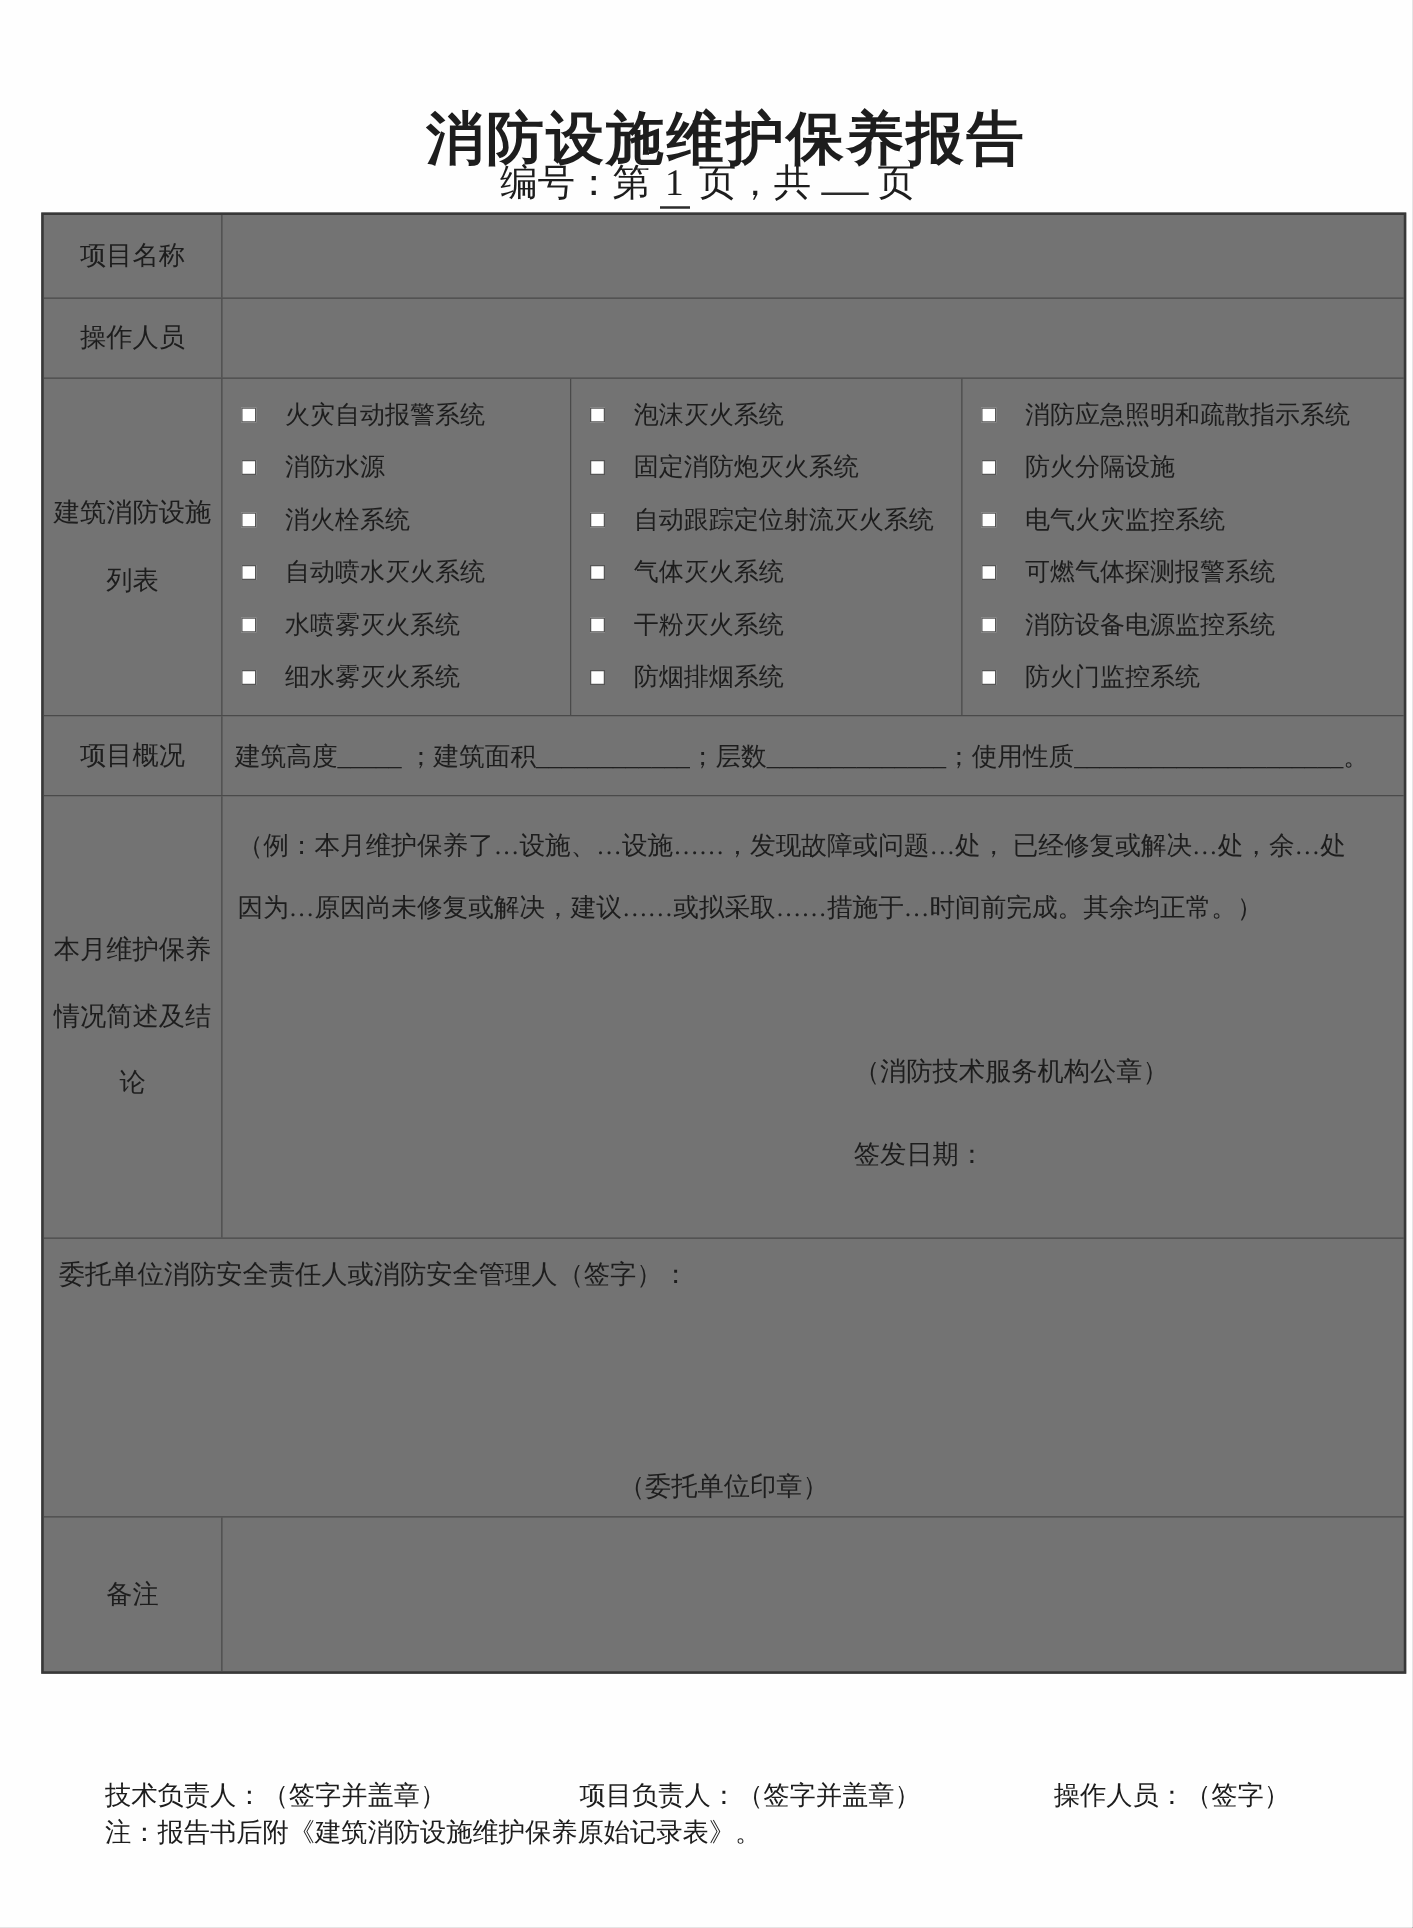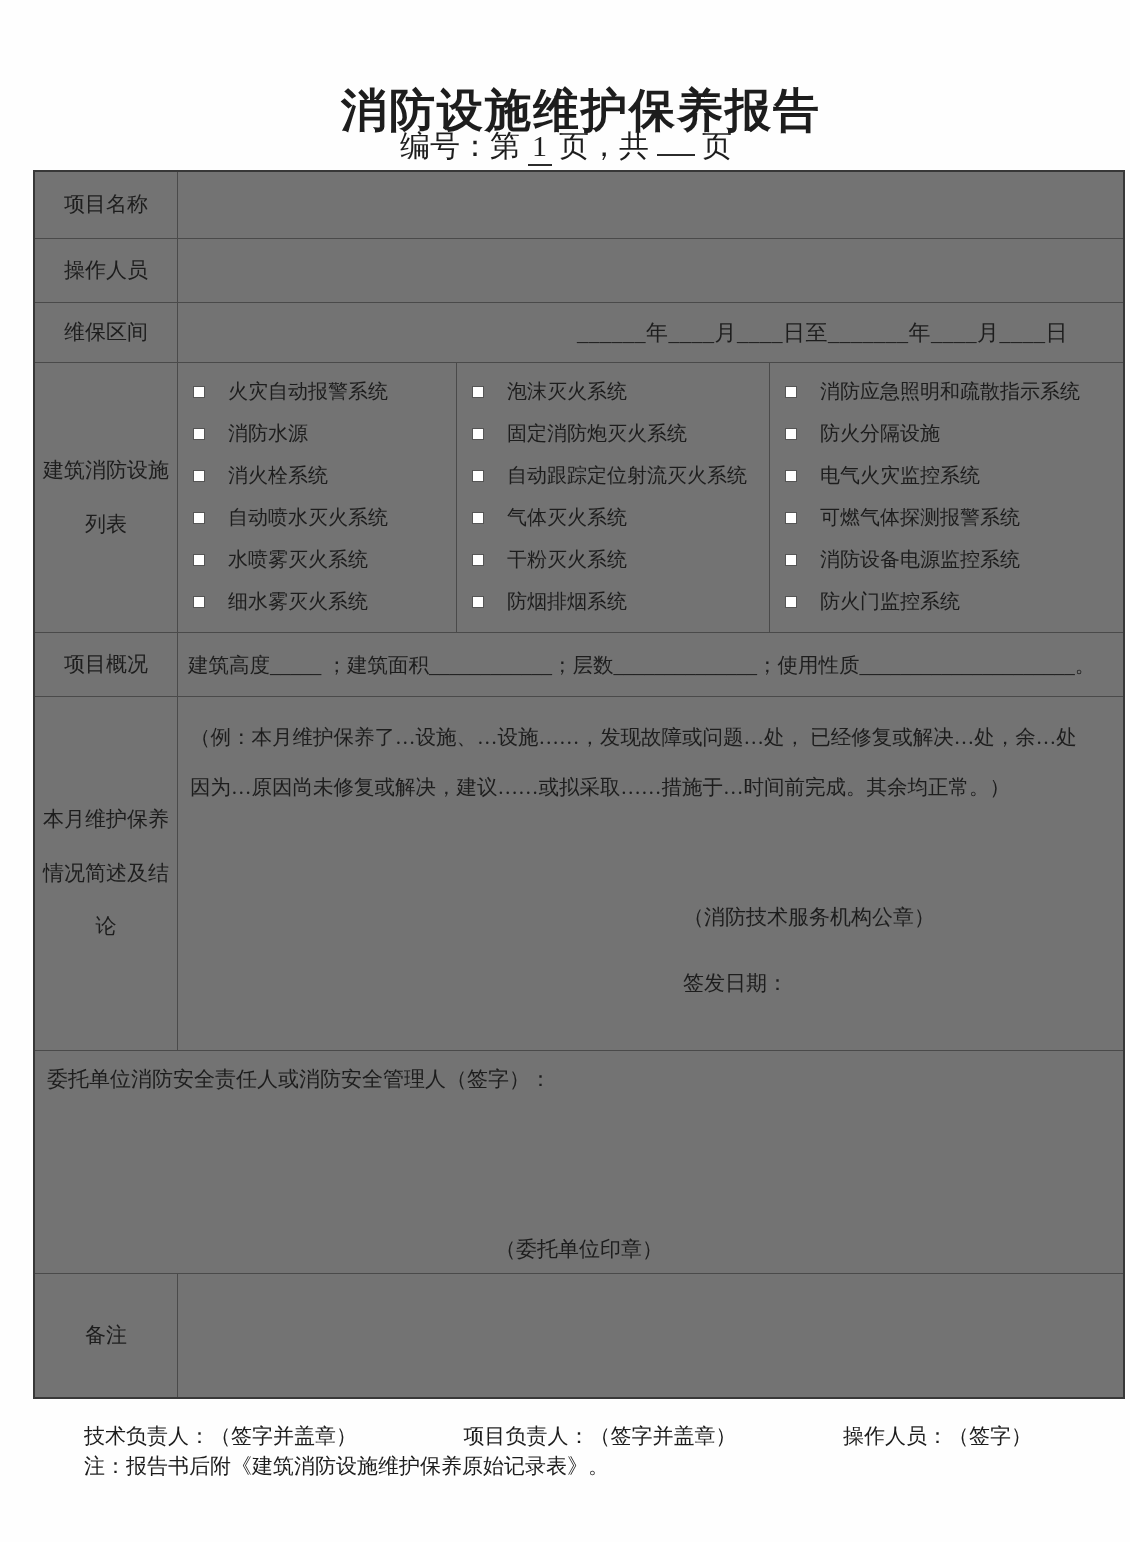--- a/index.html
+++ b/index.html
@@ -175,24 +175,20 @@
     <div class="row r1">
       <div class="lbl">项目名称</div>
       <div class="val"></div>
     </div>
 
     <div class="row r2">
       <div class="lbl">操作人员</div>
       <div class="val"></div>
     </div>
 
-    <div class="row r3">
-      <div class="lbl">维保区间</div>
-      <div class="val period-val">______年____月____日至_______年____月____日</div>
-    </div>
 
     <div class="row r4">
       <div class="lbl">
         <div>建筑消防设施</div>
         <div>列表</div>
       </div>
       <div class="val fac-wrap">
         <div class="fac-col fac-col-1">
           <div class="fac-item">
               <span class="cb"></span>

